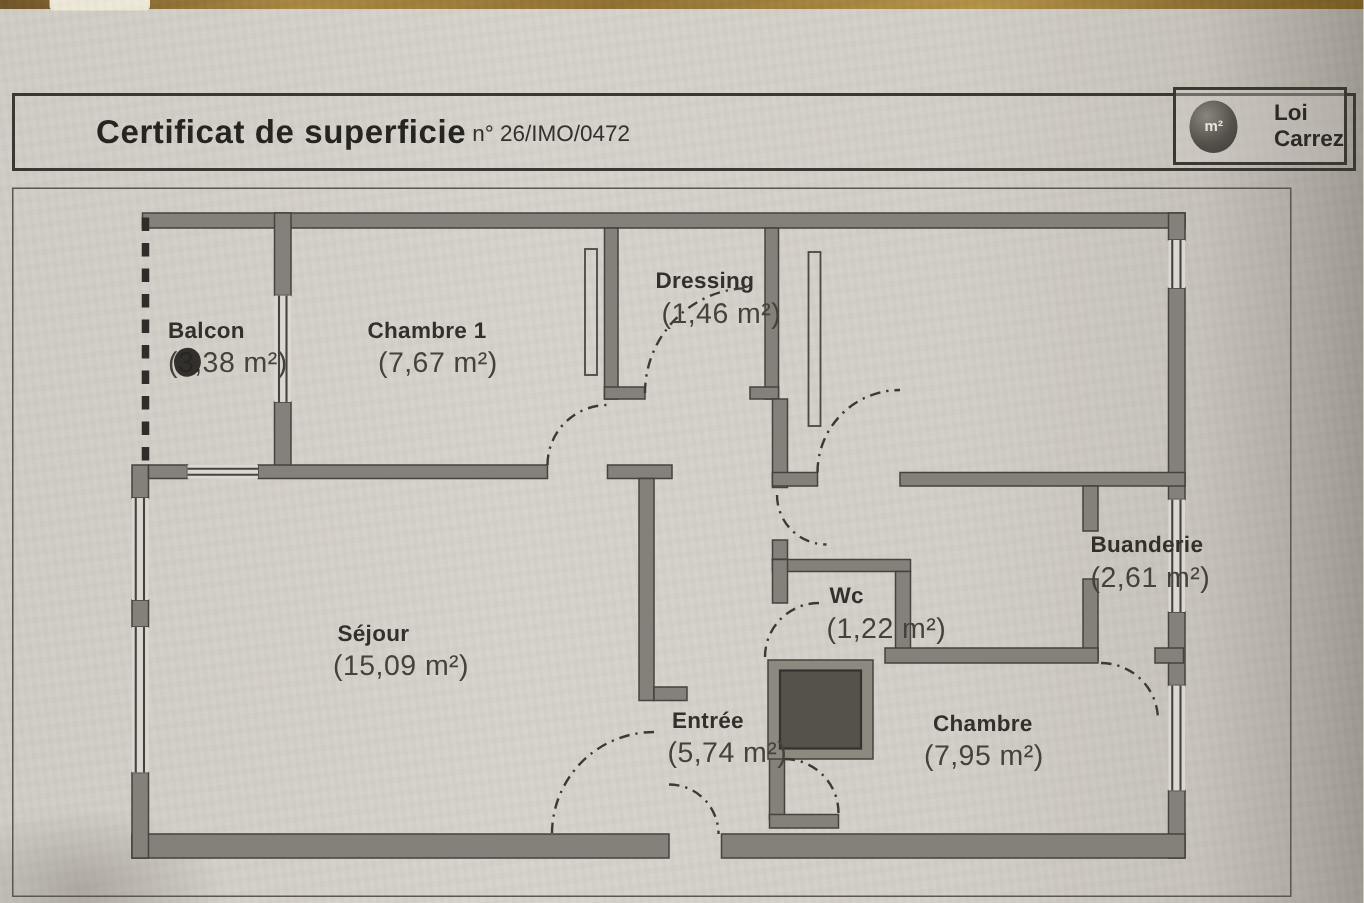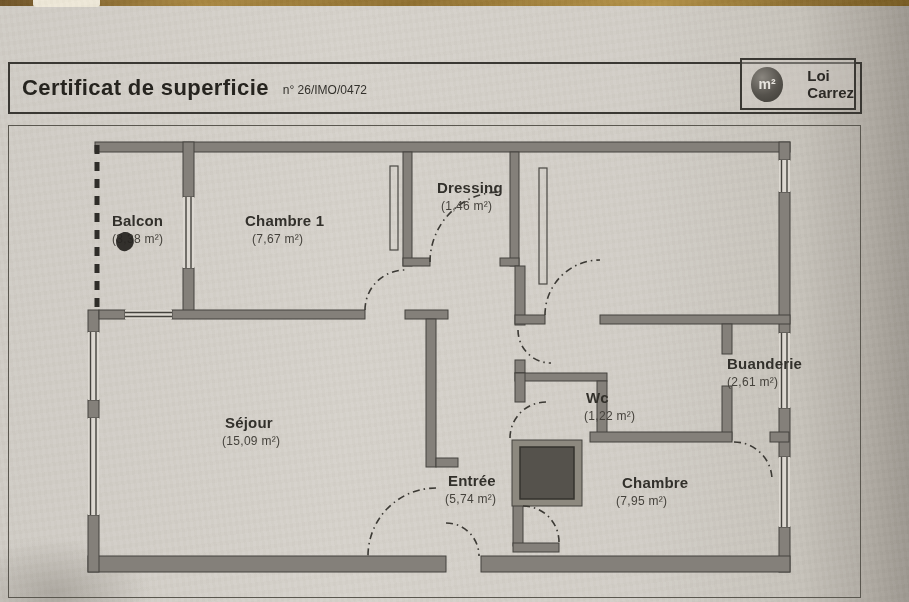--- a/index.html
+++ b/index.html
@@ -15,39 +15,39 @@
       repeating-linear-gradient(-7deg,rgba(255,255,255,.04) 0 5px,rgba(110,105,95,.04) 5px 9px);
   }
   .top-strip{position:absolute;left:0;top:0;width:909px;height:6px;
     background:linear-gradient(90deg,#6d5124 0%,#a8863f 22%,#8f6f2f 45%,#b29045 72%,#86682c 90%,#75591f 100%);}
   .top-strip-patch{position:absolute;left:33px;top:0;width:67px;height:7px;background:#eee8d8;border-radius:0 0 3px 3px;}
   .corner-shadow{position:absolute;left:-40px;bottom:-46px;width:190px;height:110px;border-radius:50%;
     background:radial-gradient(closest-side,rgba(90,85,75,.30),rgba(90,85,75,0));}
 
   
   .title-box{position:absolute;left:8px;top:62px;width:850px;height:48px;border:2.5px solid #3a3833;
-    display:flex;align-items:center;}
+    display:flex;align-items:center;padding-left:42px;}
   .title-main{font-size:22px;font-weight:bold;color:#26241f;letter-spacing:.4px;margin-left:12px;}
-  .title-ref{font-size:12px;color:#33312c;margin-left:14px;margin-top:3px;}
+  .title-ref{font-size:15px;color:#33312c;margin-left:4px;margin-top:3px;}
   .logo-box{position:absolute;right:4px;top:-6px;width:112px;height:48px;border:2.5px solid #3a3833;
     background:rgba(211,207,200,.35);display:flex;align-items:center;}
   .logo-circle{width:35px;height:35px;border-radius:50%;margin-left:9px;
     background:radial-gradient(circle at 35% 30%,#8a867f,#55524c 55%,#3d3b36);
-    color:#e8e5df;font-size:14px;font-weight:bold;display:flex;align-items:center;justify-content:center;}
+    color:#e8e5df;font-size:10px;font-weight:bold;display:flex;align-items:center;justify-content:center;}
   .logo-words{margin-left:24px;font-weight:bold;font-size:15px;color:#2c2a26;line-height:17px;}
 
   
   .plan-frame{position:absolute;left:8px;top:125px;width:851px;height:471px;border:1.5px solid #5a574f;}
 
   .plan-svg{position:absolute;left:0;top:0;}
 
   
   .room-label{position:absolute;white-space:nowrap;color:#32302b;}
   .rn{font-size:15px;font-weight:bold;letter-spacing:.2px;}
-  .ra{font-size:12px;color:#45423c;letter-spacing:.3px;margin-top:3px;}
+  .ra{font-size:19px;color:#45423c;letter-spacing:.3px;margin-top:3px;}
   .ink-blob{position:absolute;left:116px;top:232px;width:18px;height:19px;border-radius:52% 48% 55% 45%;
     background:#262420;opacity:.93;transform:rotate(-12deg);}
 </style>
 </head>
 <body>
 
 <div class="stage">
 
   <div class="top-strip"></div>
   <div class="top-strip-patch"></div>
@@ -176,21 +176,21 @@
     <div class="ra" style="margin-left:7px">(7,67 m²)</div>
   </div>
   <div class="room-label" style="left:437px;top:179px">
     <div class="rn">Dressing</div>
     <div class="ra" style="margin-left:4px">(1,46 m²)</div>
   </div>
   <div class="room-label" style="left:727px;top:355px">
     <div class="rn">Buanderie</div>
     <div class="ra">(2,61 m²)</div>
   </div>
-  <div class="room-label" style="left:586px;top:389px">
+  <div class="room-label" style="left:553px;top:389px">
     <div class="rn">Wc</div>
     <div class="ra" style="margin-left:-2px">(1,22 m²)</div>
   </div>
   <div class="room-label" style="left:225px;top:414px">
     <div class="rn">Séjour</div>
     <div class="ra" style="margin-left:-3px">(15,09 m²)</div>
   </div>
   <div class="room-label" style="left:448px;top:472px">
     <div class="rn">Entrée</div>
     <div class="ra" style="margin-left:-3px">(5,74 m²)</div>

